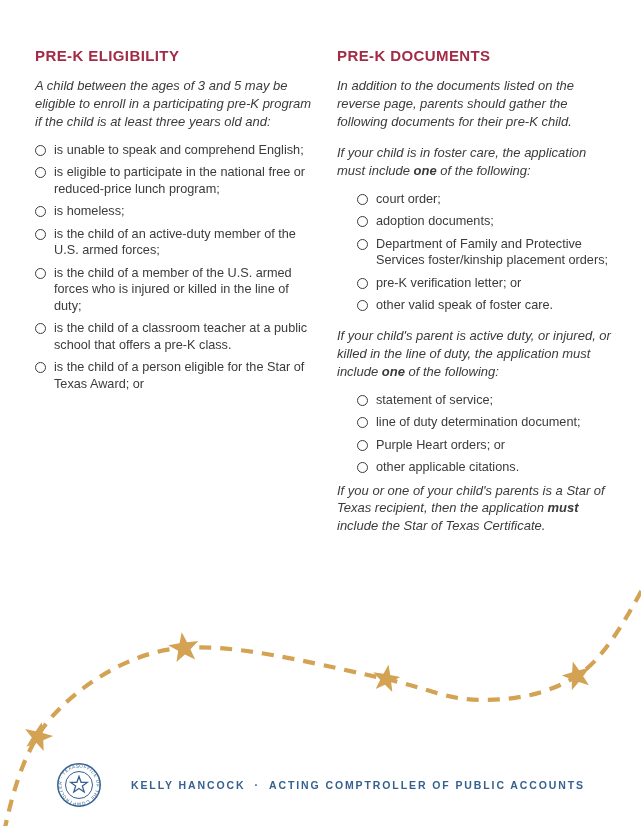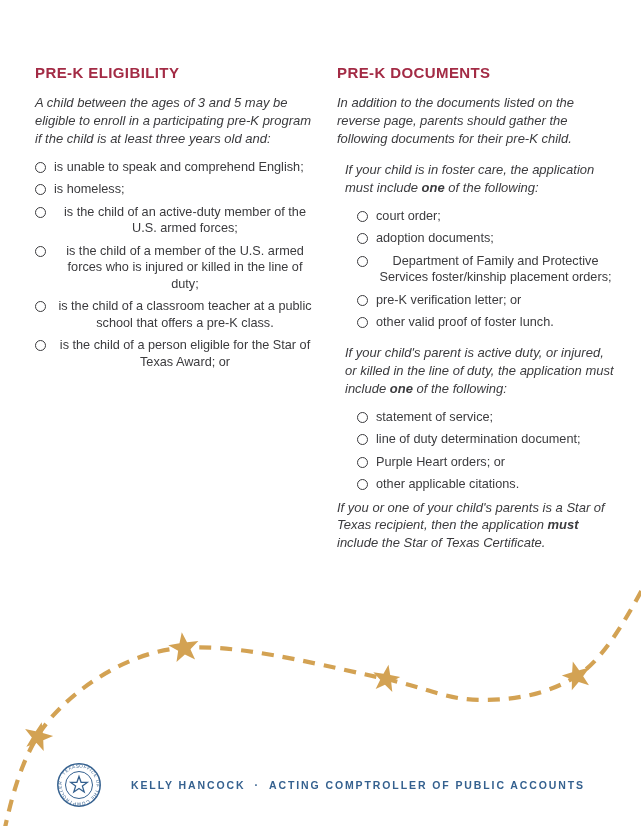--- a/index.html
+++ b/index.html
@@ -5,43 +5,43 @@
   html,body { margin:0; padding:0; background:#e8e8e8; }
   .page {
     position:relative;
     width:641px; height:826px;
     margin:0 auto;
     background:#ffffff;
     overflow:hidden;
     font-family:"Liberation Sans","DejaVu Sans",sans-serif;
     color:#3b3b3e;
   }
-  .col { position:absolute; top:64px; }
+  .col { position:absolute; top:47px; }
   .col-left  { left:35px;  width:281px; }
   .col-right { left:337px; width:278px; }
 
   .section-title {
     margin:0 0 13px 0;
     font-size:15px;
     font-weight:800;
     letter-spacing:0.4px;
     color:#a32b45;
   }
   .intro, .lead, .note {
     margin:0 0 11px 0;
     font-size:13px;
     line-height:1.38;
     font-style:italic;
     font-weight:500;
   }
-  .lead { margin-top:13px;margin-left:8px; }
+  .lead { margin-top:13px; }
   .note { margin-top:6px; }
   .bold-inline { font-weight:700; }
 
-  .bullet-list { margin:2px 0 0 0;text-align:center; }
+  .bullet-list { margin:2px 0 0 0; }
   .bullet-list.indented { margin-left:20px; }
   .bullet-item {
     display:flex;
     align-items:flex-start;
     margin-bottom:6px;
     font-size:12.7px;
     line-height:1.3;
     font-weight:500;
   }
   .bullet-circle {
@@ -97,20 +97,24 @@
   <div class="col col-left">
     <h2 class="section-title">PRE-K ELIGIBILITY</h2>
     <p class="intro">A child between the ages of 3 and 5 may be eligible to enroll in a participating pre-K program if the child is at least three years old and:</p>
     <div class="bullet-list">
       <div class="bullet-item">
           <span class="bullet-circle"></span>
           <span>is unable to speak and comprehend English;</span>
         </div>
       <div class="bullet-item">
           <span class="bullet-circle"></span>
+          <span>is eligible to participate in the national free or reduced-price lunch program;</span>
+        </div>
+      <div class="bullet-item">
+          <span class="bullet-circle"></span>
           <span>is homeless;</span>
         </div>
       <div class="bullet-item">
           <span class="bullet-circle"></span>
           <span>is the child of an active-duty member of the U.S. armed forces;</span>
         </div>
       <div class="bullet-item">
           <span class="bullet-circle"></span>
           <span>is the child of a member of the U.S. armed forces who is injured or killed in the line of duty;</span>
         </div>
@@ -142,21 +146,21 @@
       <div class="bullet-item">
           <span class="bullet-circle"></span>
           <span>Department of Family and Protective Services foster/kinship placement orders;</span>
         </div>
       <div class="bullet-item">
           <span class="bullet-circle"></span>
           <span>pre-K verification letter; or</span>
         </div>
       <div class="bullet-item">
           <span class="bullet-circle"></span>
-          <span>other valid proof of foster lunch.</span>
+          <span>other valid speak of foster care.</span>
         </div>
     </div>
 
     <p class="lead"><span>If your child's parent is active duty, or injured, or killed in the line of duty, the application must include </span><span class="bold-inline">one</span><span> of the following:</span></p>
     <div class="bullet-list indented">
       <div class="bullet-item">
           <span class="bullet-circle"></span>
           <span>statement of service;</span>
         </div>
       <div class="bullet-item">

